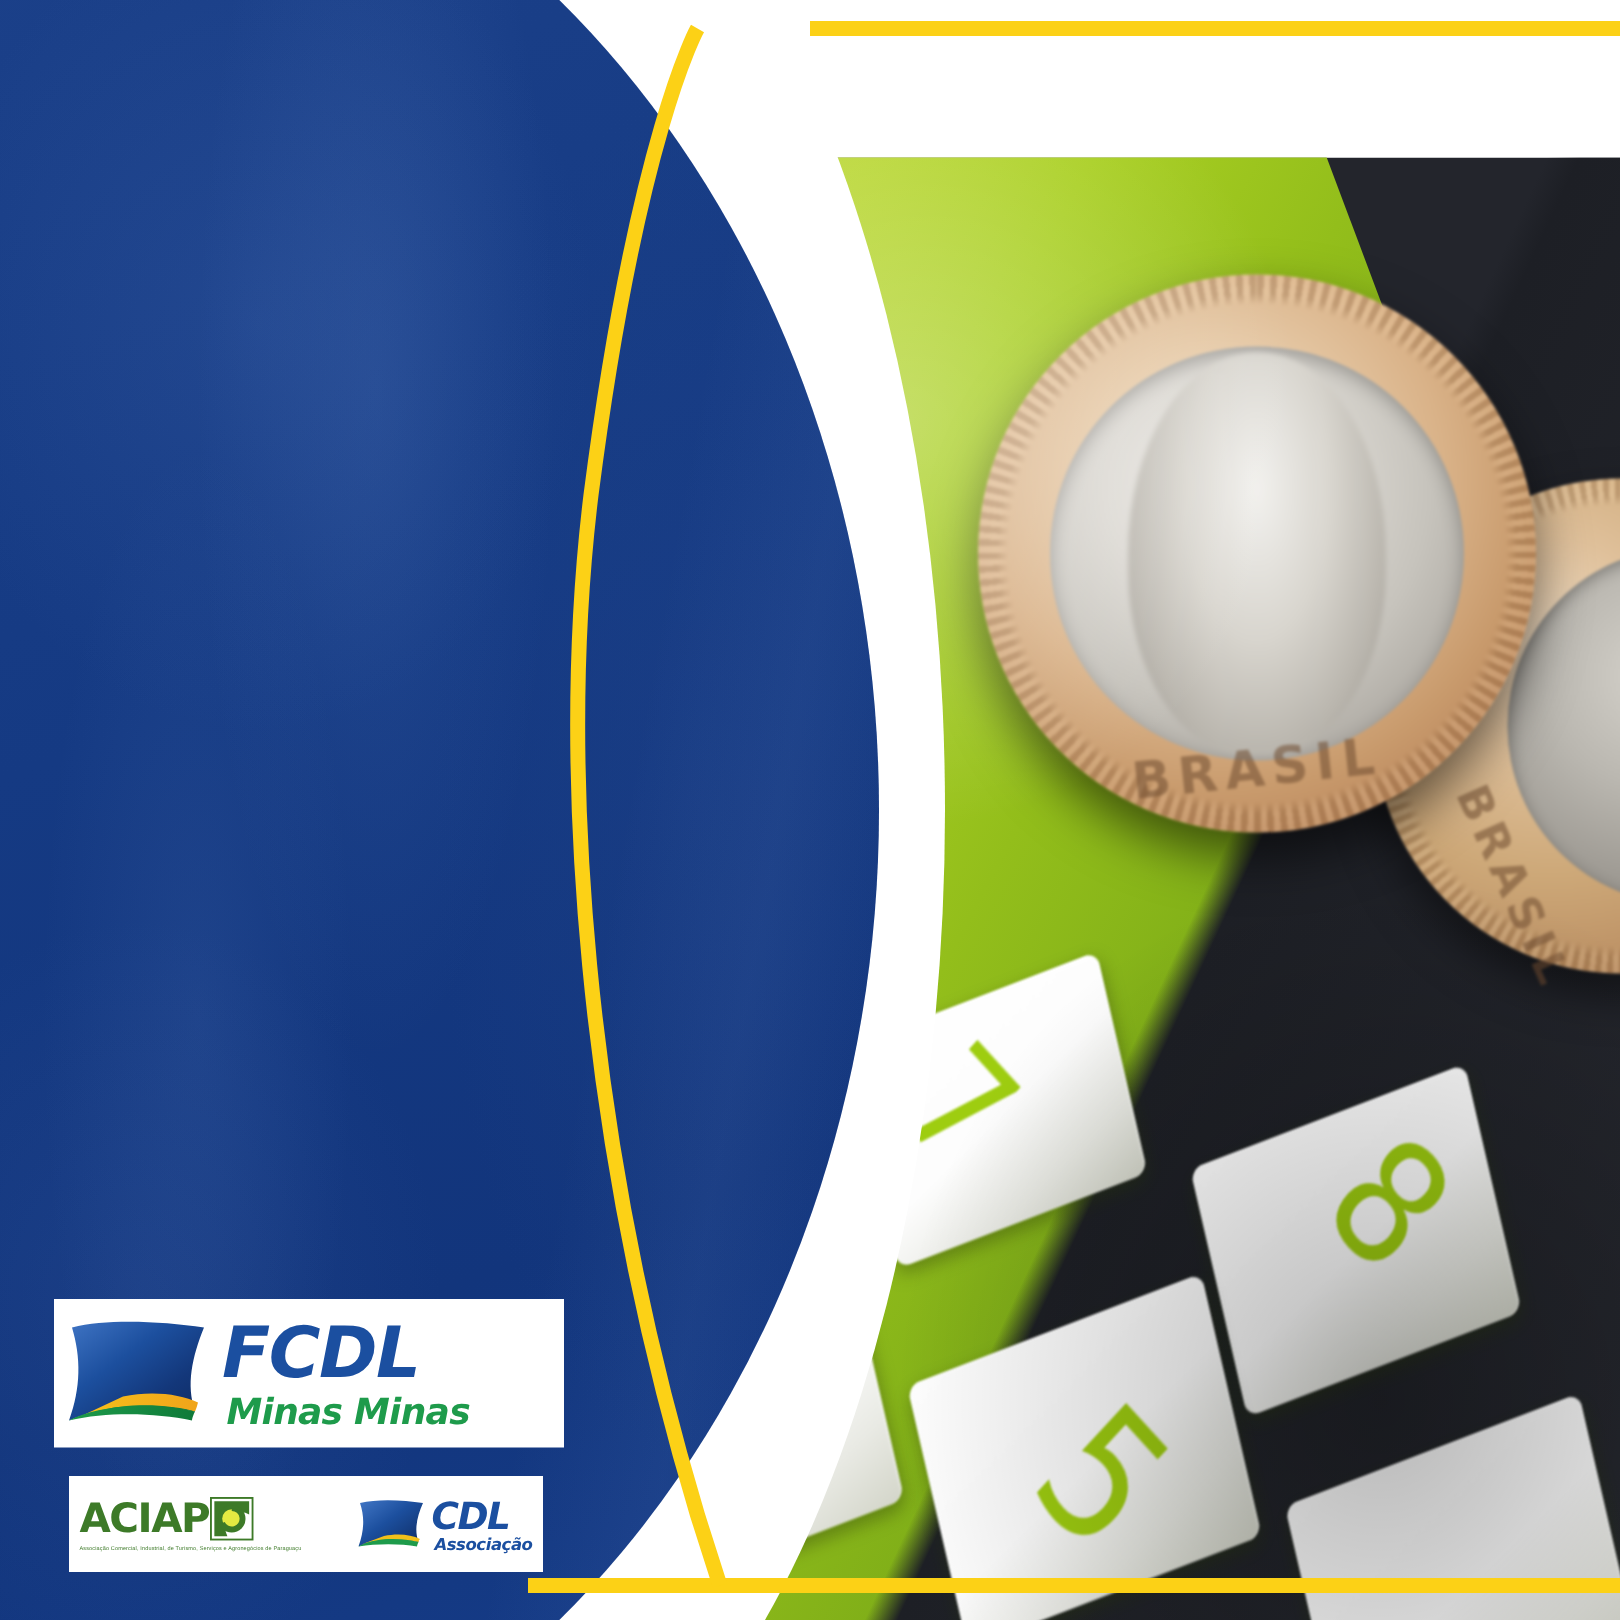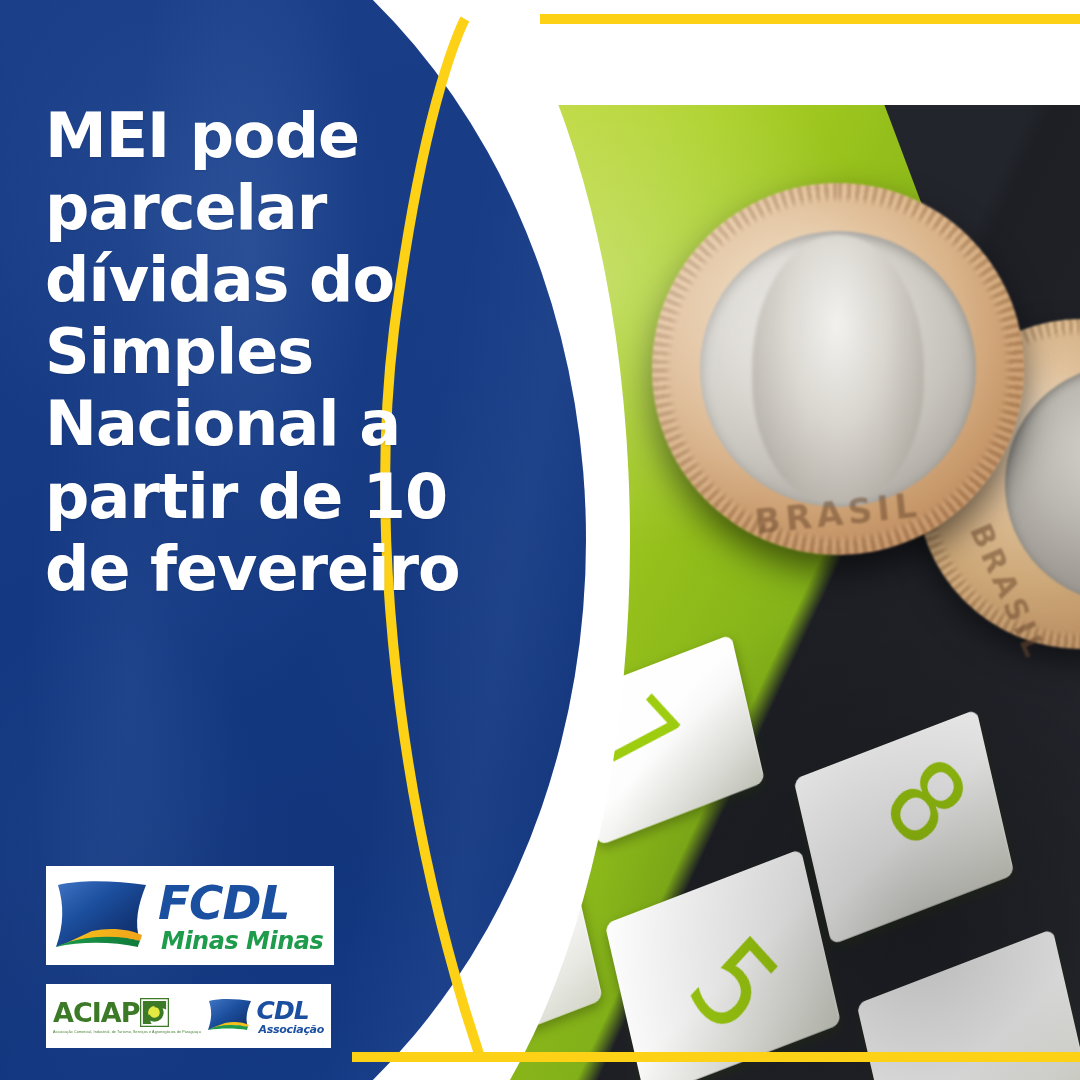--- a/index.html
+++ b/index.html
@@ -180,57 +180,57 @@
     font-weight:700;
     font-size:62px;
     line-height:1.165;
     letter-spacing:-1px;
     text-shadow:0 1px 2px rgba(0,0,0,.12);
     white-space:pre-line;
   }
 
   
   #logo-fcdl{
-    position:absolute; left:46px; top:866px; width:288px; height:99px;
+    position:absolute; left:36px; top:866px; width:340px; height:99px;
     background:#ffffff;
     display:flex; align-items:center; padding:0 6px; box-sizing:border-box;
   }
   .fcdl-flag{position:relative;width:100px;height:74px;flex:0 0 auto;}
   .fcdl-txt{margin-left:6px;display:flex;flex-direction:column;line-height:1;}
   .fcdl-main{
     font-family:"DejaVu Sans","Liberation Sans",sans-serif;
     font-weight:700;font-style:italic;font-size:47px;color:#1b4fa0;
     letter-spacing:-1px;
   }
   .fcdl-sub{
     font-family:"DejaVu Sans","Liberation Sans",sans-serif;
     font-weight:700;font-style:italic;font-size:24px;color:#1e9b4b;
     letter-spacing:-.5px;margin-top:3px;margin-left:3px;
   }
 
   
   #logo-row2{
-    position:absolute; left:46px; top:984px; width:285px; height:64px;
+    position:absolute; left:46px; top:984px; width:316px; height:64px;
     background:#ffffff;
     display:flex; align-items:center; justify-content:space-between;
     padding:0 7px; box-sizing:border-box;
   }
   .aciap{display:flex;flex-direction:column;align-items:flex-start;}
   .aciap-top{display:flex;align-items:center;}
   .aciap-word{
     font-family:"DejaVu Sans","Liberation Sans",sans-serif;
     font-weight:700;font-size:27px;color:#3d7a28;letter-spacing:-1px;line-height:1;
   }
   .aciap-mark{position:relative;width:29px;height:29px;margin-left:1px;}
   .aciap-sub{
     font-size:3.6px;color:#3d7a28;font-family:"Liberation Sans",sans-serif;
     letter-spacing:.1px;margin-top:3px;white-space:nowrap;transform:scale(1.02);
     transform-origin:left center;
   }
-  .cdl{display:flex;align-items:flex-start;}
+  .cdl{display:flex;align-items:center;}
   .cdl-flag{position:relative;width:48px;height:34px;flex:0 0 auto;}
   .cdl-txt{margin-left:3px;display:flex;flex-direction:column;line-height:1;}
   .cdl-main{
     font-family:"DejaVu Sans","Liberation Sans",sans-serif;
     font-weight:700;font-style:italic;font-size:25px;color:#1b4fa0;letter-spacing:-1px;
   }
   .cdl-sub{
     font-family:"DejaVu Sans","Liberation Sans",sans-serif;
     font-weight:700;font-style:italic;font-size:11px;color:#1b4fa0;
     letter-spacing:-.3px;margin-top:1px;margin-left:2px;
@@ -281,27 +281,20 @@
   <div id="bluepanel">
     <div class="sweep"></div>
   </div>
 
   <div id="yline-top"></div>
   <div id="yline-bottom"></div>
   <svg id="ycurve" viewBox="0 0 1080 1080">
     <path d="M 545 19 C 545 19, 505 90, 474 330 C 452 510, 470 760, 545 1010 L 560 1057" fill="none" stroke="#FCD116" stroke-width="10" stroke-linecap="butt" transform="translate(-80,0)"></path>
   </svg>
 
-  <h1 id="headline">MEI pode
-parcelar
-dívidas do
-Simples
-Nacional a
-partir de 10
-de fevereiro</h1>
 
   <div id="logo-fcdl">
     <div class="fcdl-flag">
       <svg viewBox="0 0 100 74" width="100" height="74">
         <defs>
           <linearGradient id="fg1" x1="0" y1="0" x2="1" y2="1">
             <stop offset="0%" stop-color="#3f74c4"></stop>
             <stop offset="38%" stop-color="#1c4f9e"></stop>
             <stop offset="70%" stop-color="#13377a"></stop>
             <stop offset="100%" stop-color="#0e2b62"></stop>

